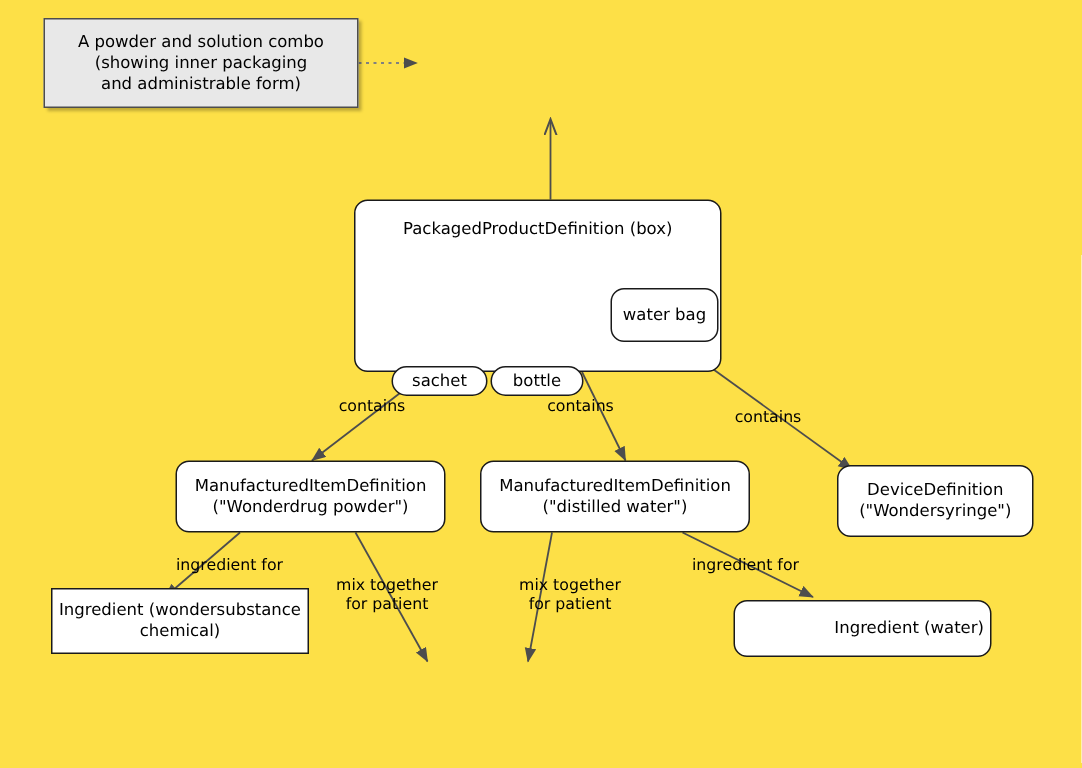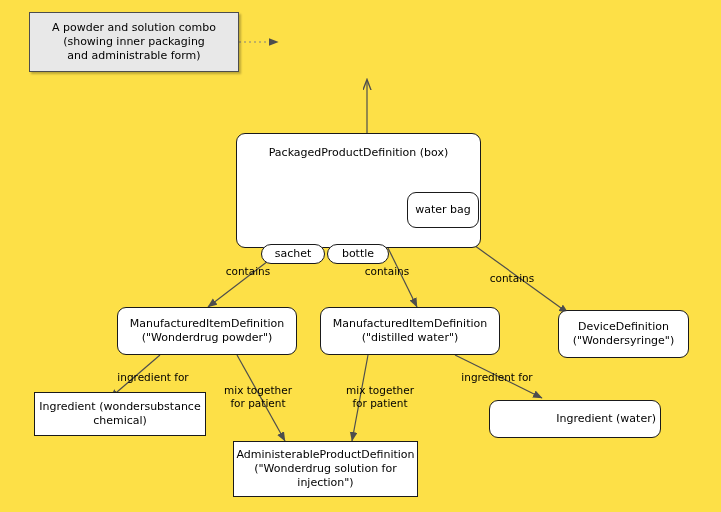--- a/index.html
+++ b/index.html
@@ -176,25 +176,20 @@
 
   <div class="node" style="left:8px; top:392px; width:172px; height:44px;margin-left:26px;">
     <div class="lines">Ingredient (wondersubstance
 chemical)</div>
   </div>
 
   <div class="node rounded" style="left:489px; top:400px; width:172px; height:38px;justify-content:flex-end;">
     <div class="lines">Ingredient (water)</div>
   </div>
 
-  <div class="node" style="left:233px; top:441px; width:185px; height:56px;">
-    <div class="lines">AdministerableProductDefinition
-("Wonderdrug solution for
-injection")</div>
-  </div>
 
   <div class="edge-label" style="left:213px; top:265px; width:70px;">contains</div>
   <div class="edge-label" style="left:352px; top:265px; width:70px;">contains</div>
   <div class="edge-label" style="left:477px; top:272px; width:70px;">contains</div>
 
   <div class="edge-label" style="left:108px; top:371px; width:90px;">ingredient for</div>
   <div class="edge-label" style="left:452px; top:371px; width:90px;">ingredient for</div>
 
   <div class="edge-label" style="left:221px; top:384px; width:74px;">mix together
 for patient</div>

